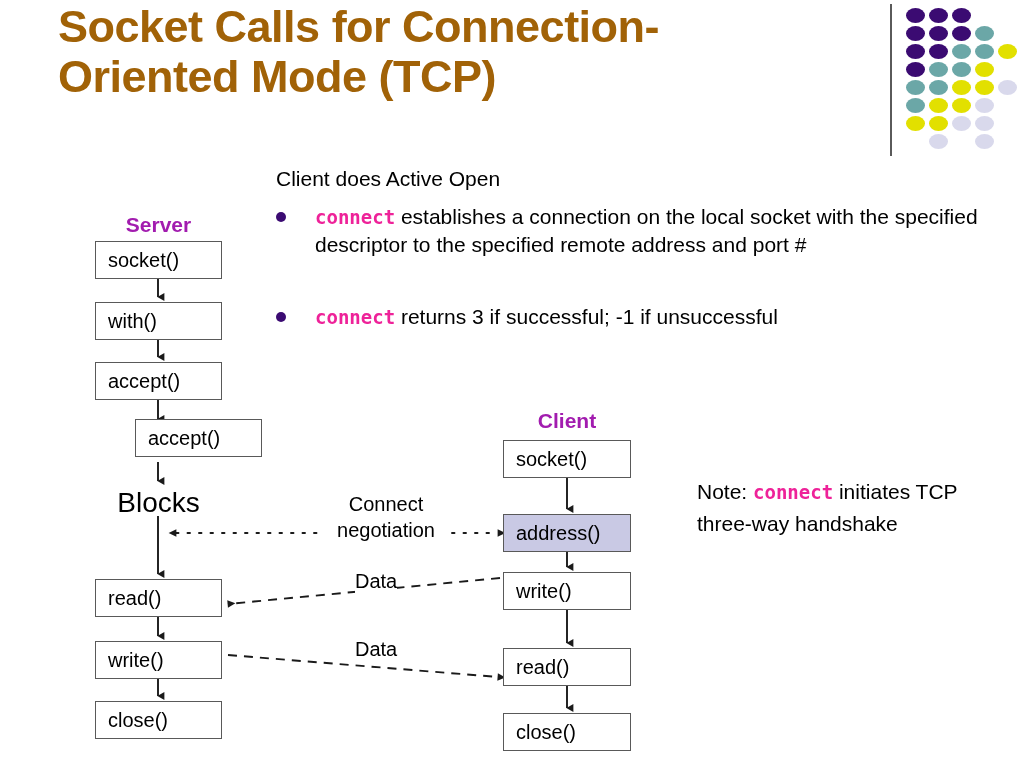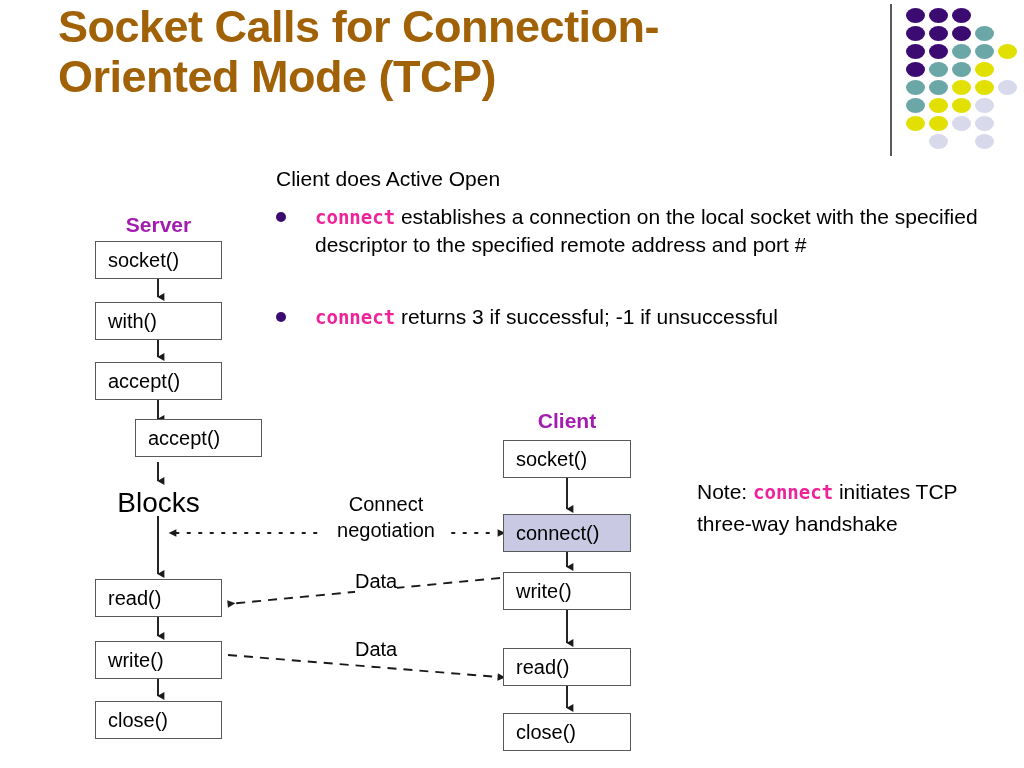--- a/index.html
+++ b/index.html
@@ -270,17 +270,17 @@
 
 <div id="node-host">
     <div class="node-box server" style="top: 241px;">socket()</div>
     <div class="node-box server" style="top: 302px;">with()</div>
     <div class="node-box server" style="top: 362px;">accept()</div>
     <div class="node-box server" style="top: 419px; margin-left: 40px;">accept()</div>
     <div class="node-box server" style="top: 579px;">read()</div>
     <div class="node-box server" style="top: 641px;">write()</div>
     <div class="node-box server" style="top: 701px;">close()</div>
     <div class="node-box client" style="top: 440px;">socket()</div>
-    <div class="node-box client highlight" style="top: 514px;">connect()</div>
+    <div class="node-box client highlight" style="top: 514px;">address()</div>
     <div class="node-box client" style="top: 572px;">write()</div>
     <div class="node-box client" style="top: 648px;">read()</div>
     <div class="node-box client" style="top: 713px;">close()</div>
   </div>
 
 </body></html>

